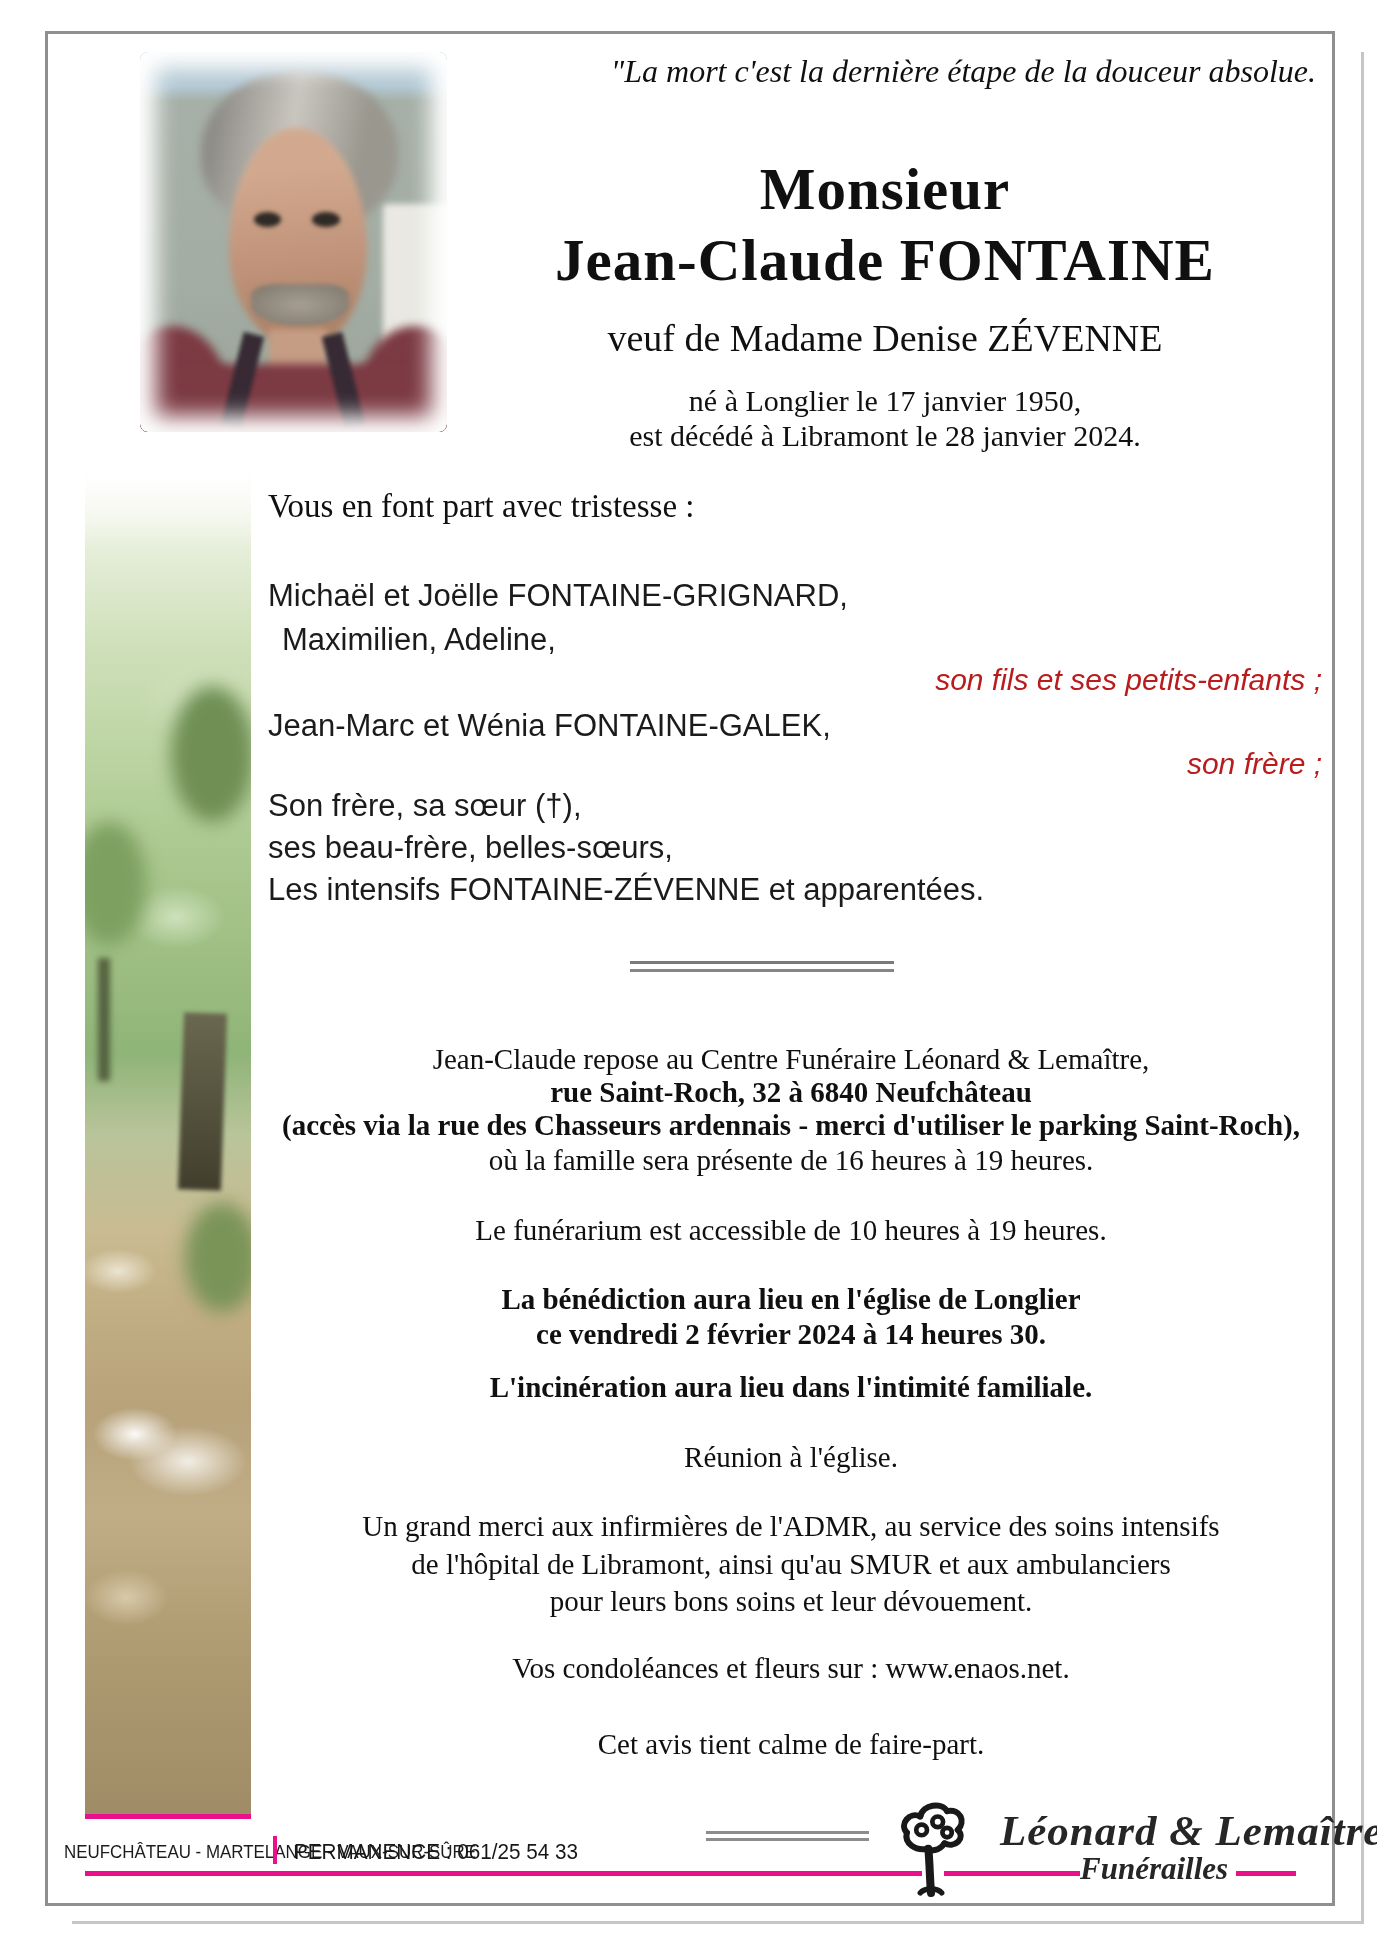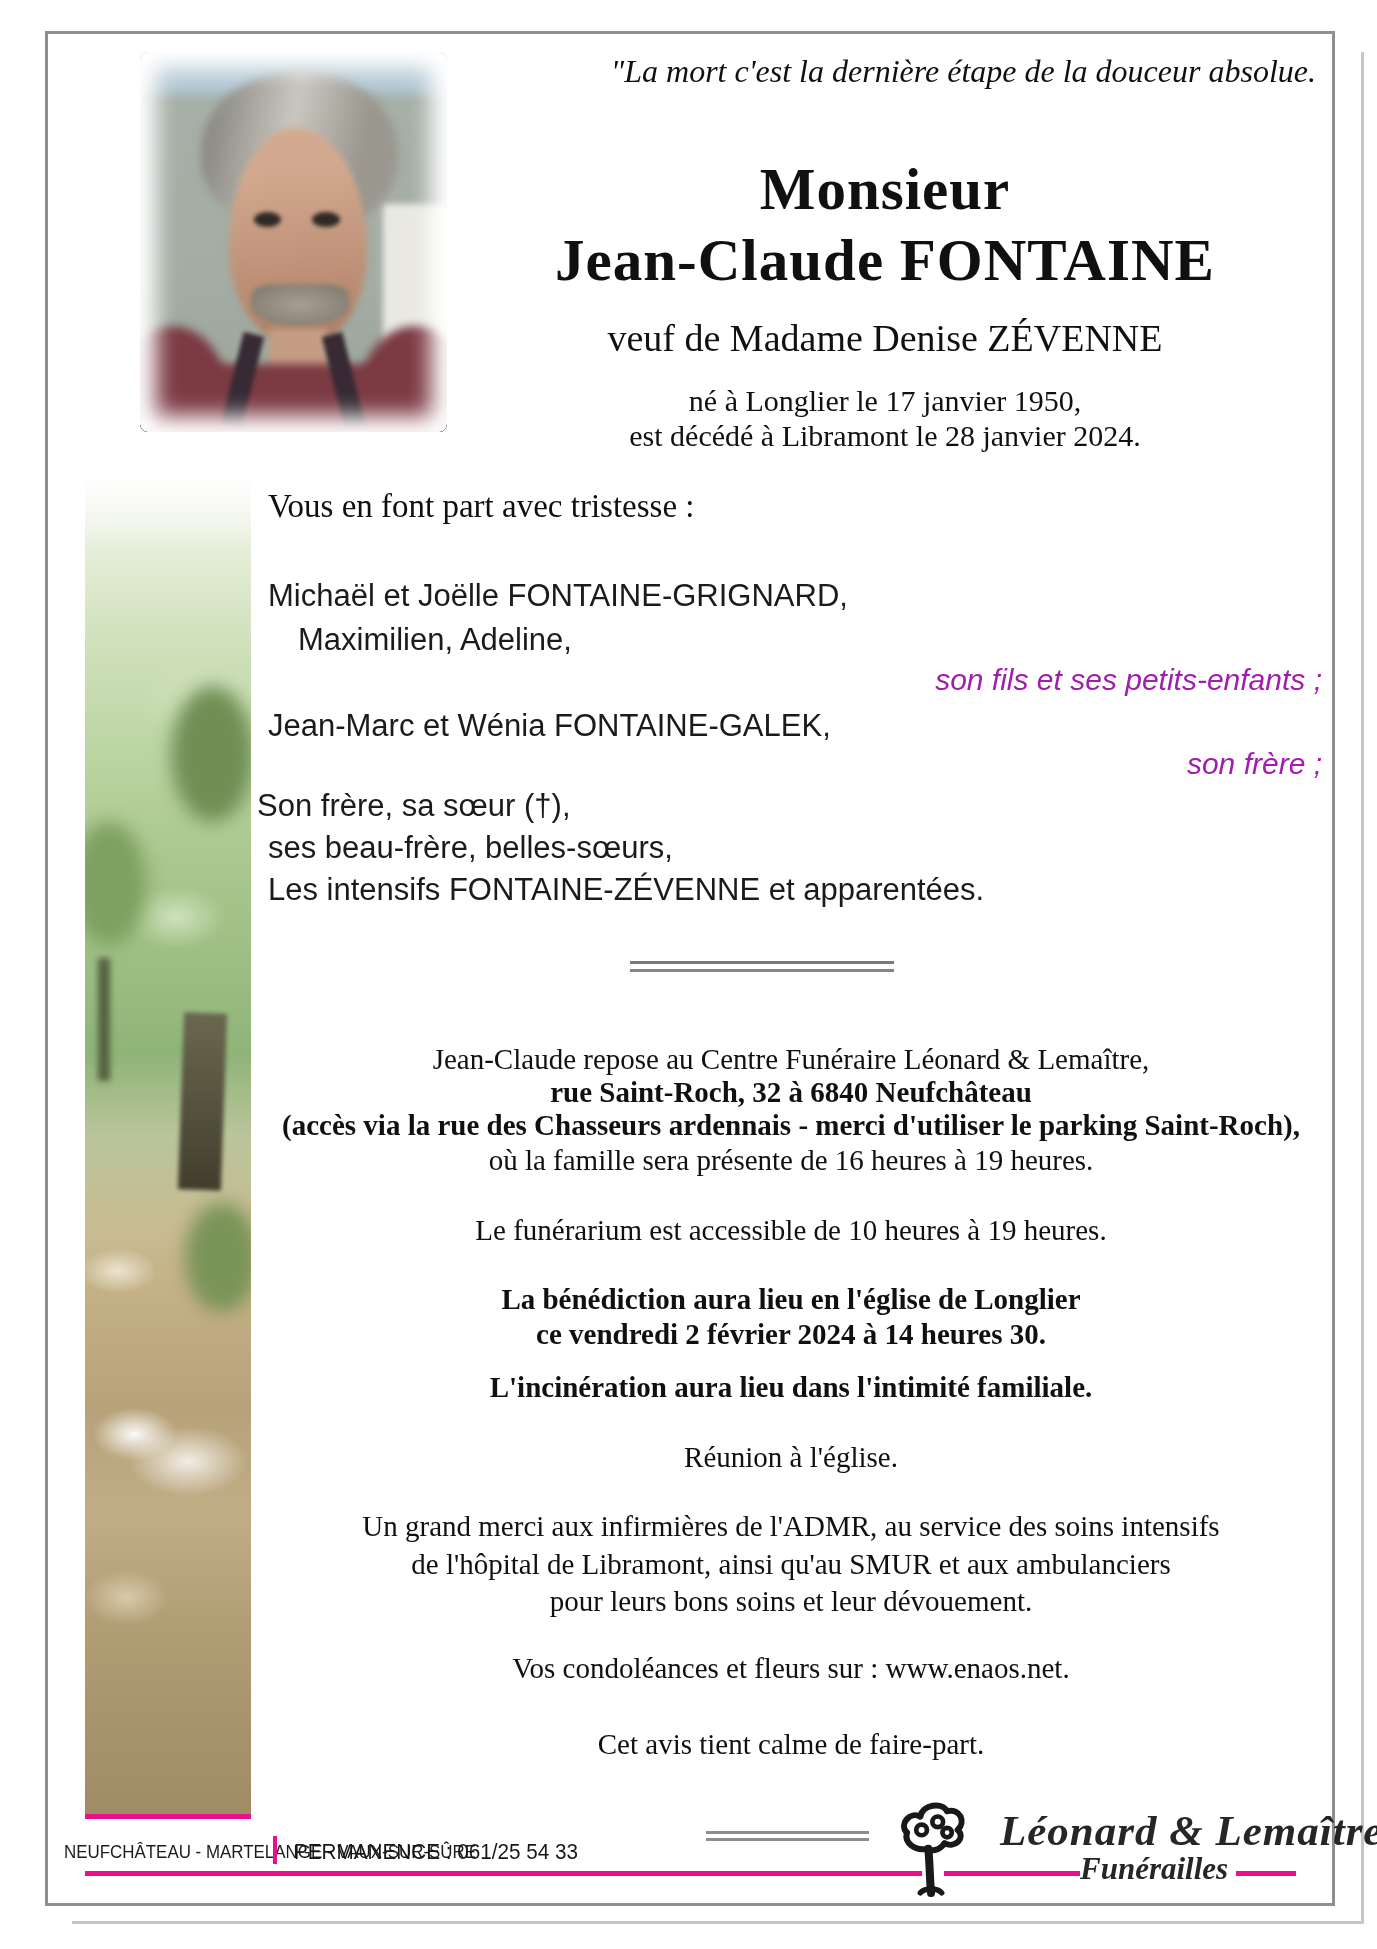--- a/index.html
+++ b/index.html
@@ -14,21 +14,21 @@
   .hc{left:885px;transform:translateX(-50%);}            
   .dc{left:791px;transform:translateX(-50%);}            
   .title{font-size:59px;font-weight:bold;letter-spacing:1px;}
   .vf{font-size:38px;font-weight:normal;}
   .s30{font-size:30px;}
   .intro{font-size:33px;text-align:center;}
   .det{font-size:29px;}
   .b{font-weight:bold;}
   .fam{font-family:"Liberation Sans","DejaVu Sans",sans-serif;font-size:31px;color:#1b1b1b;}
   .famrel{font-family:"Liberation Sans","DejaVu Sans",sans-serif;font-size:30px;font-style:italic;
-          right:55px;color:#a21caf;}
+          right:55px;color:#b91c1c;}
 
   .quote{position:absolute;right:61px;top:50px;text-align:right;font-style:italic;
          font-size:32px;line-height:42px;}
 
   
   .portrait{position:absolute;left:140px;top:52px;width:307px;height:380px;
             overflow:hidden;border-radius:8px;}
   .portrait div{position:absolute;}
   .p-bg{inset:0;background:linear-gradient(180deg,#bccfd8 0%,#b2c8d3 9%,#a6b0a8 13%,#a3ada3 60%,#99a399 100%);}
   .p-door{left:79%;top:40%;width:22%;height:60%;background:#e9e9e2;filter:blur(3px);}
@@ -132,25 +132,25 @@
     <div class="s-blob2"></div>
     <div class="s-blob3"></div>
     <div class="s-trunk"></div>
     <div class="s-trunk2"></div>
     <div class="s-fade"></div>
   </div>
   <div class="strip-underline" style="background: rgb(234, 16, 140);"></div>
 
   <div class="line intro" style="left:268px;top:488px">Vous en font part avec tristesse :</div>
   <div class="line fam" style="left:268px;top:578px">Michaël et Joëlle FONTAINE-GRIGNARD,</div>
-  <div class="line fam" style="left:298px;top:622px">Maximilien, Adeline,</div>
+  <div class="line fam" style="left:282px;top:622px">Maximilien, Adeline,</div>
   <div class="line famrel" style="top:663px">son fils et ses petits-enfants ;</div>
   <div class="line fam" style="left:268px;top:708px">Jean-Marc et Wénia FONTAINE-GALEK,</div>
   <div class="line famrel" style="top:747px">son frère ;</div>
-  <div class="line fam" style="left:257px;top:788px">Son frère, sa sœur (†),</div>
+  <div class="line fam" style="left:268px;top:788px">Son frère, sa sœur (†),</div>
   <div class="line fam" style="left:268px;top:830px">ses beau-frère, belles-sœurs,</div>
   <div class="line fam" style="left:268px;top:872px">Les intensifs FONTAINE-ZÉVENNE et apparentées.</div>
 
   <div class="divider"></div>
 
   <div class="line dc det" style="top:1043px">Jean-Claude repose au Centre Funéraire Léonard &amp; Lemaître,</div>
   <div class="line dc det b" style="top:1076px">rue Saint-Roch, 32 à 6840 Neufchâteau</div>
   <div class="line dc det b" style="top:1109px">(accès via la rue des Chasseurs ardennais - merci d'utiliser le parking Saint-Roch),</div>
   <div class="line dc det" style="top:1144px">où la famille sera présente de 16 heures à 19 heures.</div>
   <div class="line dc det" style="top:1214px">Le funérarium est accessible de 10 heures à 19 heures.</div>

